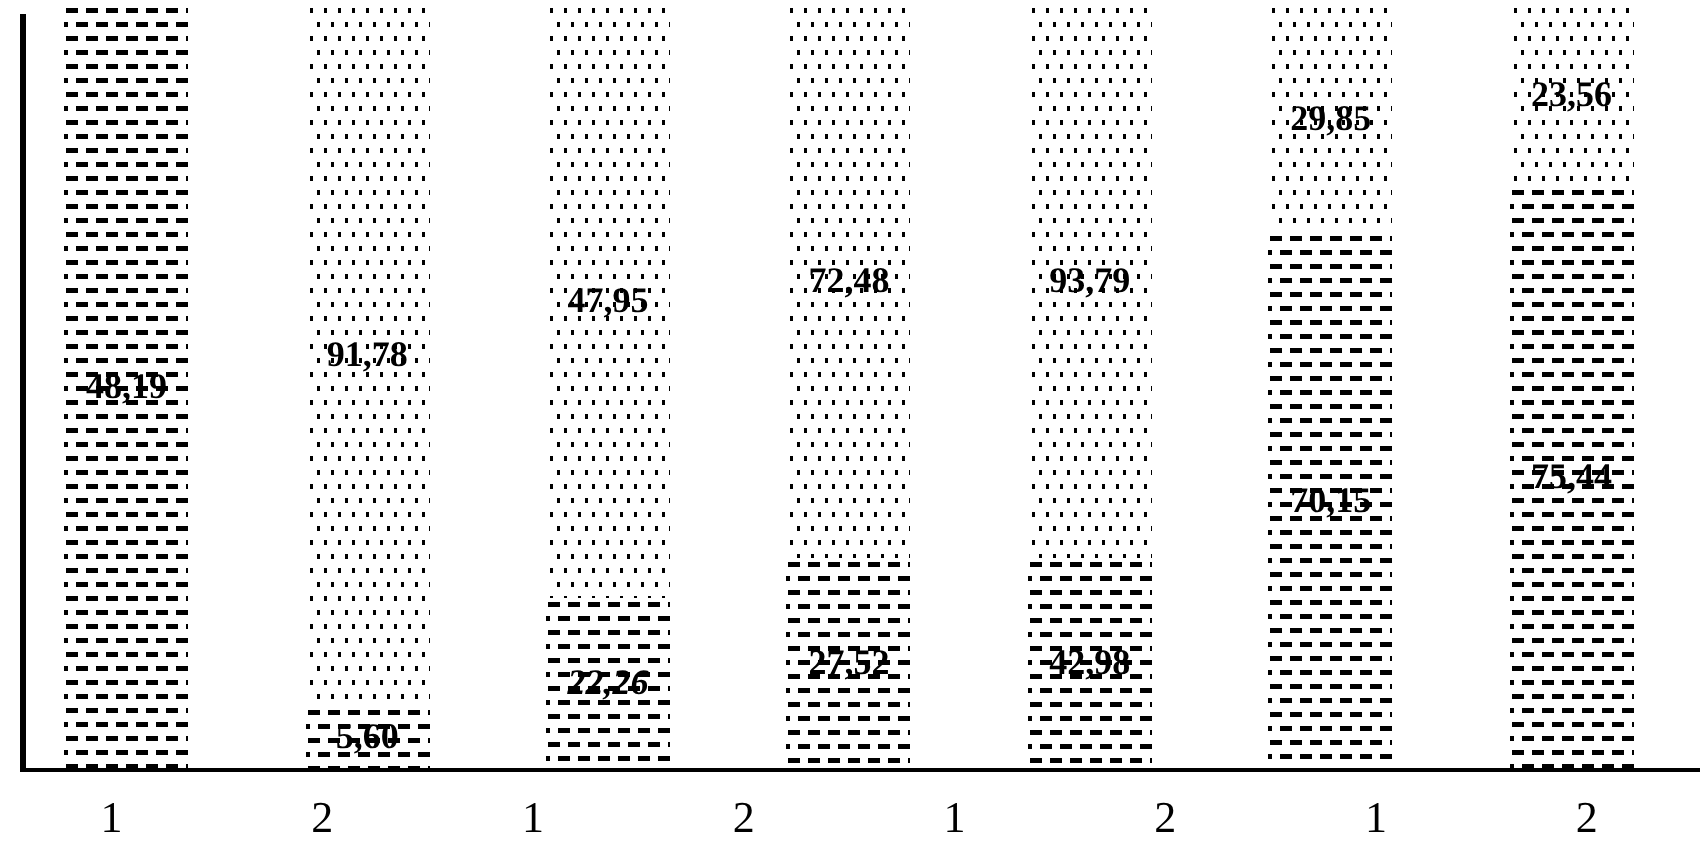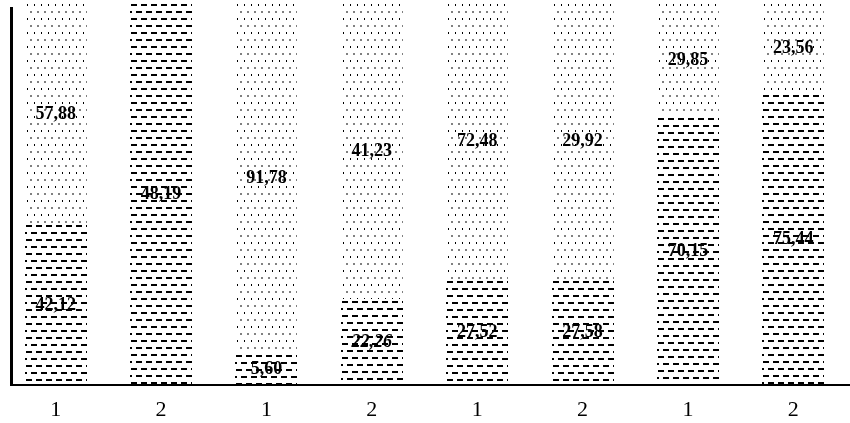--- a/index.html
+++ b/index.html
@@ -85,72 +85,62 @@
 </style>
 </head>
 <body>
 
 <div class="chart">
   <div class="y-axis"></div>
   <div class="x-axis"></div>
   <div class="bars">
       <div class="bar-col">
         <div class="bar">
-          <div class="seg seg-dots" style="flex-grow: 57.88;">
-            <div class="seg-label">57,88</div>
-          </div>
-          <div class="seg seg-dash" style="flex-grow: 42.12;">
-            <div class="seg-label">42,12</div>
-          </div>
-        </div>
-      </div>
-      <div class="bar-col">
-        <div class="bar">
           <div class="seg seg-dash" style="flex-grow: 48.19; text-align: right;">
             <div class="seg-label">48,19</div>
           </div>
         </div>
       </div>
       <div class="bar-col">
         <div class="bar">
           <div class="seg seg-dots" style="flex-grow: 91.78;">
             <div class="seg-label">91,78</div>
           </div>
           <div class="seg seg-dash" style="flex-grow: 8.22;">
             <div class="seg-label">5,60</div>
           </div>
         </div>
       </div>
       <div class="bar-col">
         <div class="bar">
           <div class="seg seg-dots" style="flex-grow: 77.74;">
-            <div class="seg-label">41,23</div>
+            <div class="seg-label">47,95</div>
           </div>
           <div class="seg seg-dash" style="flex-grow: 22.26; font-style: italic;">
             <div class="seg-label">22,26</div>
           </div>
         </div>
       </div>
       <div class="bar-col">
         <div class="bar">
           <div class="seg seg-dots" style="flex-grow: 72.48; font-family: Liberation Serif, serif;">
             <div class="seg-label">72,48</div>
           </div>
           <div class="seg seg-dash" style="flex-grow: 27.52;">
             <div class="seg-label">27,52</div>
           </div>
         </div>
       </div>
       <div class="bar-col">
         <div class="bar">
           <div class="seg seg-dots" style="flex-grow: 72.5025;">
-            <div class="seg-label">29,92</div>
+            <div class="seg-label">93,79</div>
           </div>
           <div class="seg seg-dash" style="flex-grow: 27.4975;">
-            <div class="seg-label">27,58</div>
+            <div class="seg-label">42,98</div>
           </div>
         </div>
       </div>
       <div class="bar-col">
         <div class="bar">
           <div class="seg seg-dots" style="flex-grow: 29.85;">
             <div class="seg-label">29,85</div>
           </div>
           <div class="seg seg-dash" style="flex-grow: 70.15;">
             <div class="seg-label">70,15</div>

